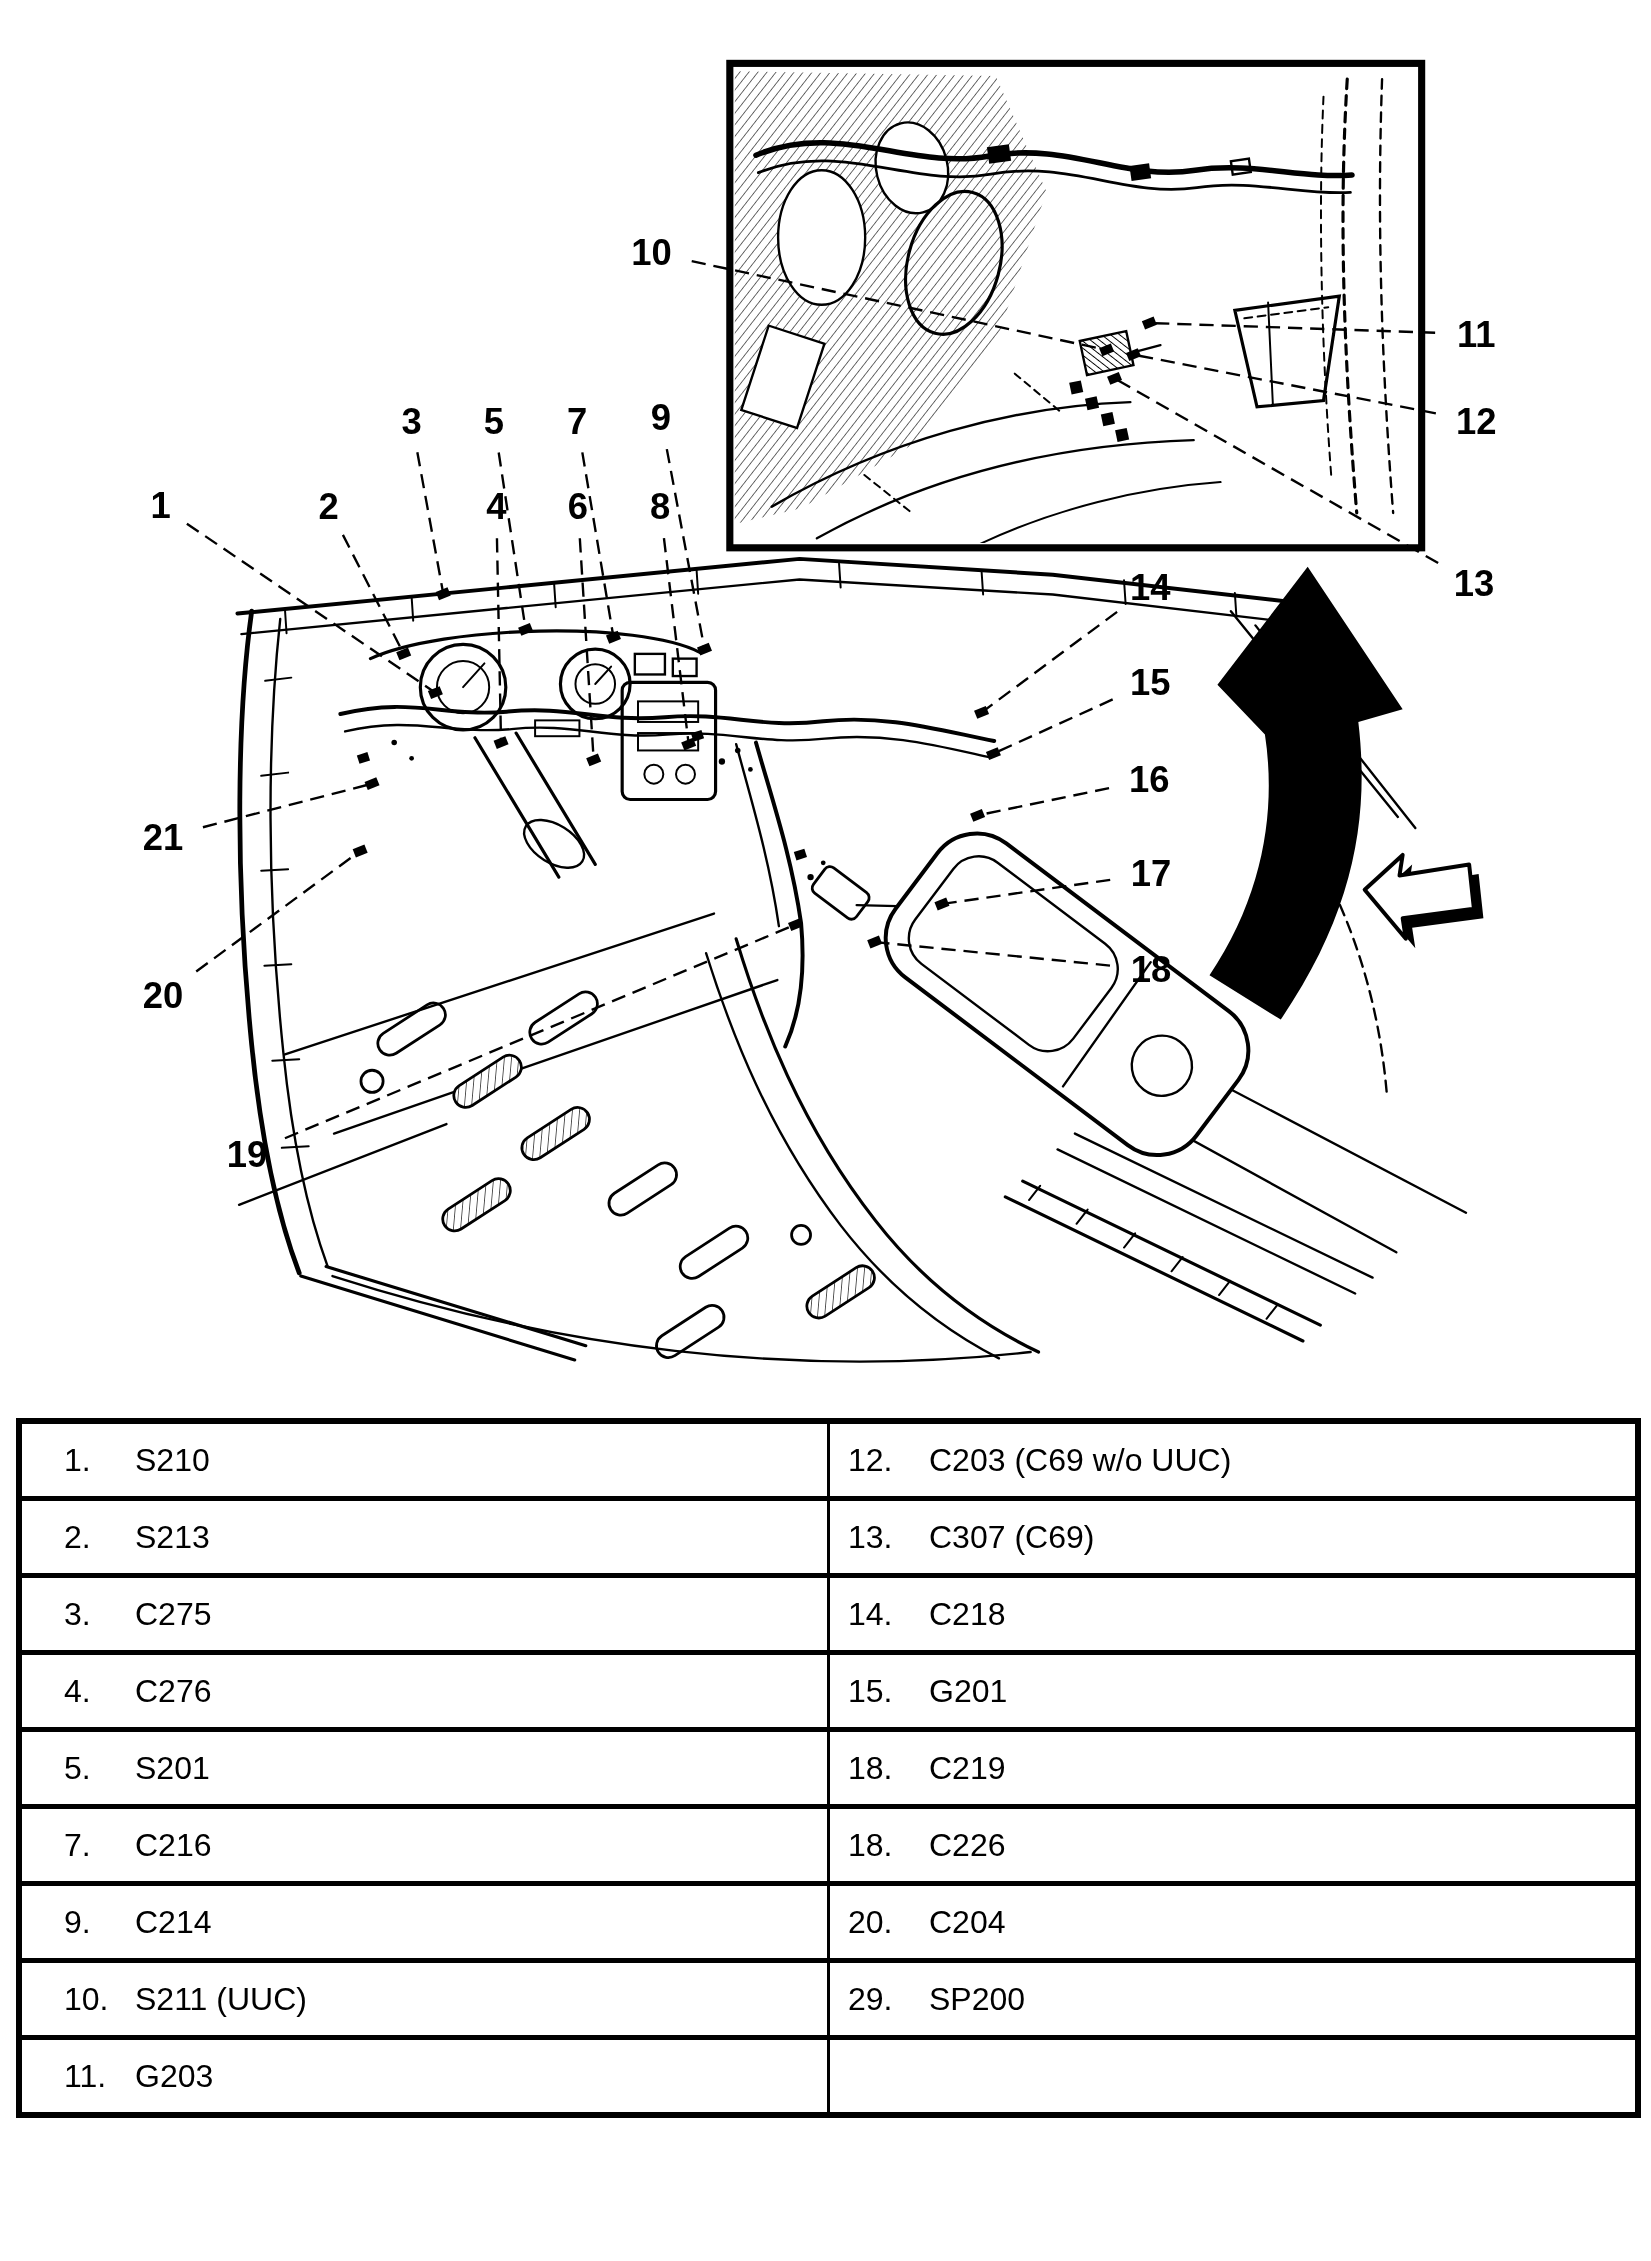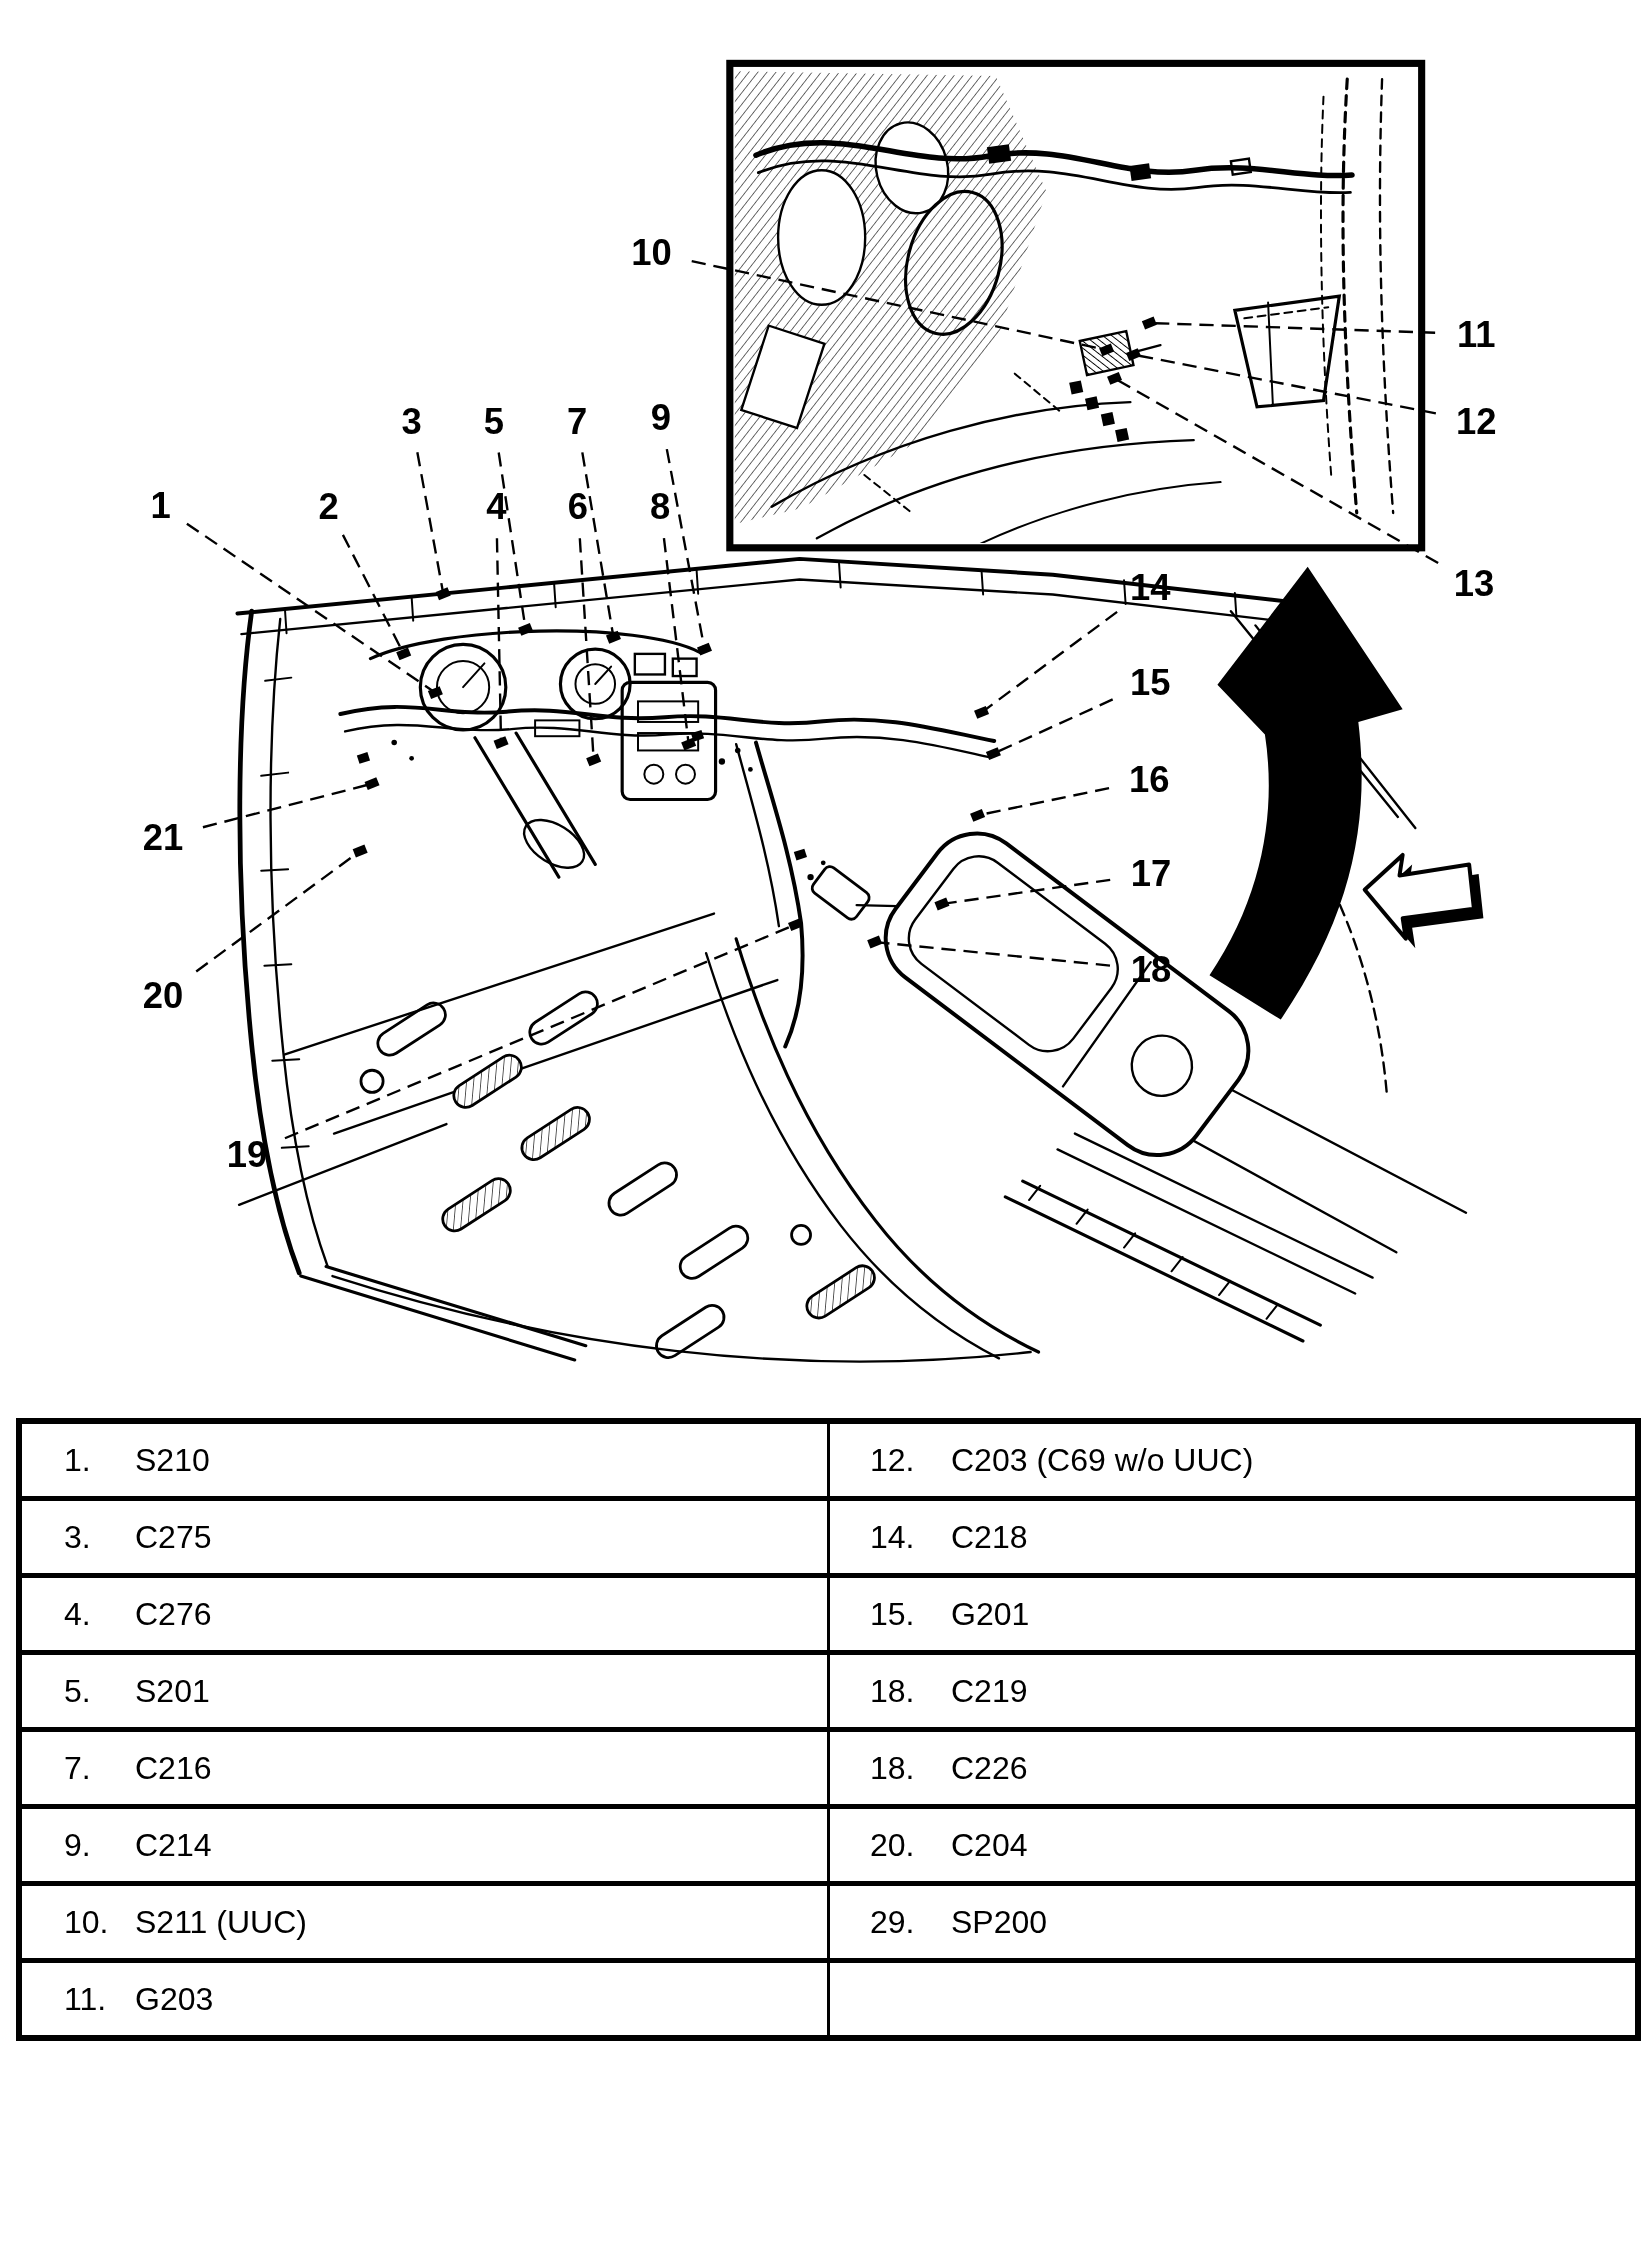--- a/index.html
+++ b/index.html
@@ -8,21 +8,21 @@
   #art{position:absolute;left:0;top:0;}
   
   #legend{position:absolute;left:16px;top:1418px;width:1625px;border-collapse:collapse;
           table-layout:fixed;}
   #legend td{border-top:5.5px solid #000;border-bottom:5.5px solid #000;
              border-left:3.2px solid #000;border-right:3.2px solid #000;
              height:70px;vertical-align:middle;font-size:32px;white-space:nowrap;
              overflow:hidden;}
   #legend{border:6.3px solid #000;}
   #legend td.lcell .num{display:inline-block;margin-left:41px;min-width:71px;}
-  #legend td.rcell .num{display:inline-block;margin-left:39px;min-width:81px;}
+  #legend td.rcell .num{display:inline-block;margin-left:17px;min-width:81px;}
   #legend .lbl{display:inline-block;}
   svg text.callout{font-family:"Liberation Sans",sans-serif;font-weight:700;font-size:46px;fill:#000;}
 </style>
 </head>
 <body>
 
 <div id="page">
 
   <svg id="art" width="1652" height="1417" viewBox="0 0 2087 1790" xmlns="http://www.w3.org/2000/svg">
     <defs>
@@ -246,20 +246,24 @@
       </g>
   </svg>
 
   <table id="legend">
     <tbody id="legend-body">
         <tr>
           <td class="lcell"><span class="num">1.</span><span class="lbl">S210</span></td>
           <td class="rcell"><span class="num">12.</span><span class="lbl">C203 (C69 w/o UUC)</span></td>
         </tr>
         <tr>
+          <td class="lcell"><span class="num">2.</span><span class="lbl">S213</span></td>
+          <td class="rcell"><span class="num">13.</span><span class="lbl">C307 (C69)</span></td>
+        </tr>
+        <tr>
           <td class="lcell"><span class="num">3.</span><span class="lbl">C275</span></td>
           <td class="rcell"><span class="num">14.</span><span class="lbl">C218</span></td>
         </tr>
         <tr>
           <td class="lcell"><span class="num">4.</span><span class="lbl">C276</span></td>
           <td class="rcell"><span class="num">15.</span><span class="lbl">G201</span></td>
         </tr>
         <tr>
           <td class="lcell"><span class="num">5.</span><span class="lbl">S201</span></td>
           <td class="rcell"><span class="num">18.</span><span class="lbl">C219</span></td>

